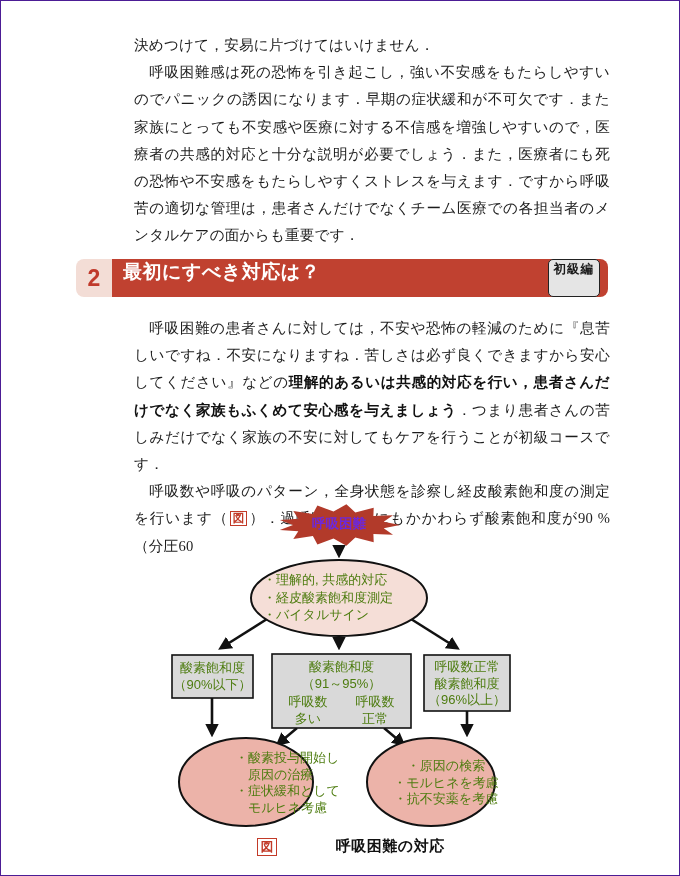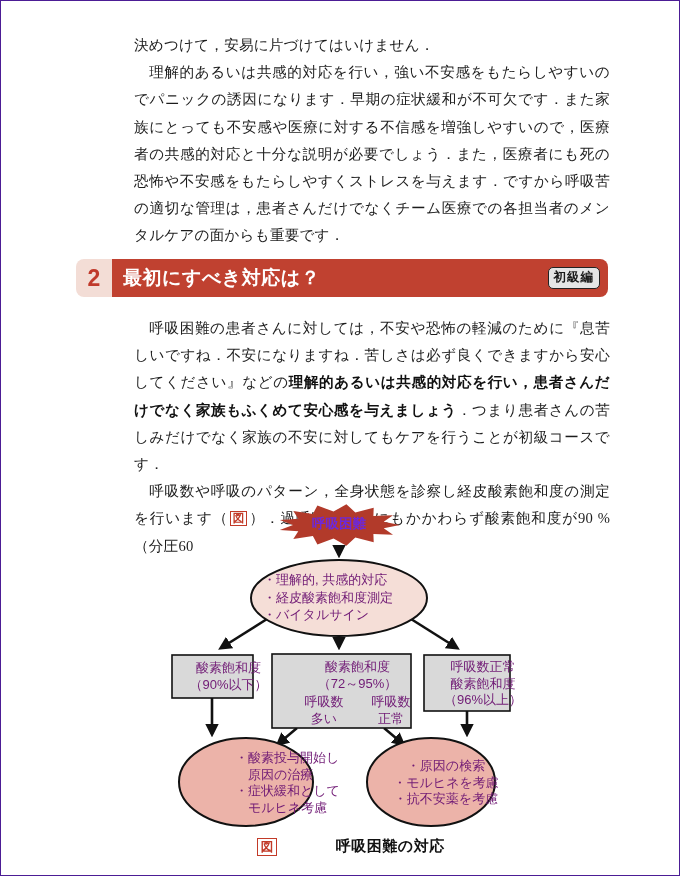--- a/index.html
+++ b/index.html
@@ -56,21 +56,21 @@
     color: #c0392b;
     font-size: 23px; font-weight: 700;
     display: flex; align-items: center; justify-content: center;
     border-radius: 8px 0 0 8px;
     flex: 0 0 auto;
   }
   .section-bar {
     flex: 1;
     background: #c04130;
     border-radius: 0 8px 8px 0;
-    display: flex; align-items: center;
+    display: flex; 
     padding: 0 8px 0 11px;
   }
   .section-title {
     color: #ffffff;
     font-size: 19px;
     font-weight: 700;
     letter-spacing: 0.5px;
     flex: 1;
   }
   .section-badge {
@@ -89,24 +89,24 @@
     position: absolute;
     left: 120px; top: 500px;
     width: 460px; height: 365px;
     font-family: "Liberation Sans", "DejaVu Sans", sans-serif;
   }
   .diagram svg { position: absolute; left: 0; top: 0; }
   .dg-label {
     position: absolute;
     font-size: 13px;
     line-height: 17.5px;
-    color: #701a75;
+    color: #4d7c0f;
     white-space: nowrap;
   }
-  .dg-center { text-align: center; margin-left: 16px; }
+  .dg-center { text-align: center; }
   .dg-lines div { white-space: pre; }
   .star-label {
     position: absolute;
     left: 158px; top: 14px; width: 120px;
     text-align: center;
     color: #6d28d9; font-weight: 700; font-size: 13.5px;
   }
   .box-label { line-height: 16.5px; }
 
   
@@ -133,21 +133,21 @@
     padding-left: 48px;
   }
 </style>
 </head>
 <body>
 
 <div class="page">
 
   <div class="text-col" style="top:31px;">
     <p>決めつけて，安易に片づけてはいけません．</p>
-    <p>　理解的あるいは共感的対応を行い，強い不安感をもたらしやすいのでパニックの誘因になります．早期の症状緩和が不可欠です．また家族にとっても不安感や医療に対する不信感を増強しやすいので，医療者の共感的対応と十分な説明が必要でしょう．また，医療者にも死の恐怖や不安感をもたらしやすくストレスを与えます．ですから呼吸苦の適切な管理は，患者さんだけでなくチーム医療での各担当者のメンタルケアの面からも重要です．</p>
+    <p>　呼吸困難感は死の恐怖を引き起こし，強い不安感をもたらしやすいのでパニックの誘因になります．早期の症状緩和が不可欠です．また家族にとっても不安感や医療に対する不信感を増強しやすいので，医療者の共感的対応と十分な説明が必要でしょう．また，医療者にも死の恐怖や不安感をもたらしやすくストレスを与えます．ですから呼吸苦の適切な管理は，患者さんだけでなくチーム医療での各担当者のメンタルケアの面からも重要です．</p>
   </div>
 
   <div class="section-header">
     <div class="section-num">2</div>
     <div class="section-bar">
       <div class="section-title">最初にすべき対応は？</div>
       <div class="section-badge">初級編</div>
     </div>
   </div>
 
@@ -193,21 +193,21 @@
       <div>・バイタルサイン</div>
     </div>
 
     <div class="dg-label dg-center box-label" style="left:51px; top:159px; width:81px;">
       <div>酸素飽和度</div>
       <div>（90%以下）</div>
     </div>
 
     <div class="dg-label dg-center box-label" style="left:151px; top:158px; width:139px;">
       <div>酸素飽和度</div>
-      <div>（72～95%）</div>
+      <div>（91～95%）</div>
     </div>
     <div class="dg-label dg-center box-label" style="left:152px; top:193px; width:70px;">
       <div>呼吸数</div>
       <div>多い</div>
     </div>
     <div class="dg-label dg-center box-label" style="left:219px; top:193px; width:70px;">
       <div>呼吸数</div>
       <div>正常</div>
     </div>
 

